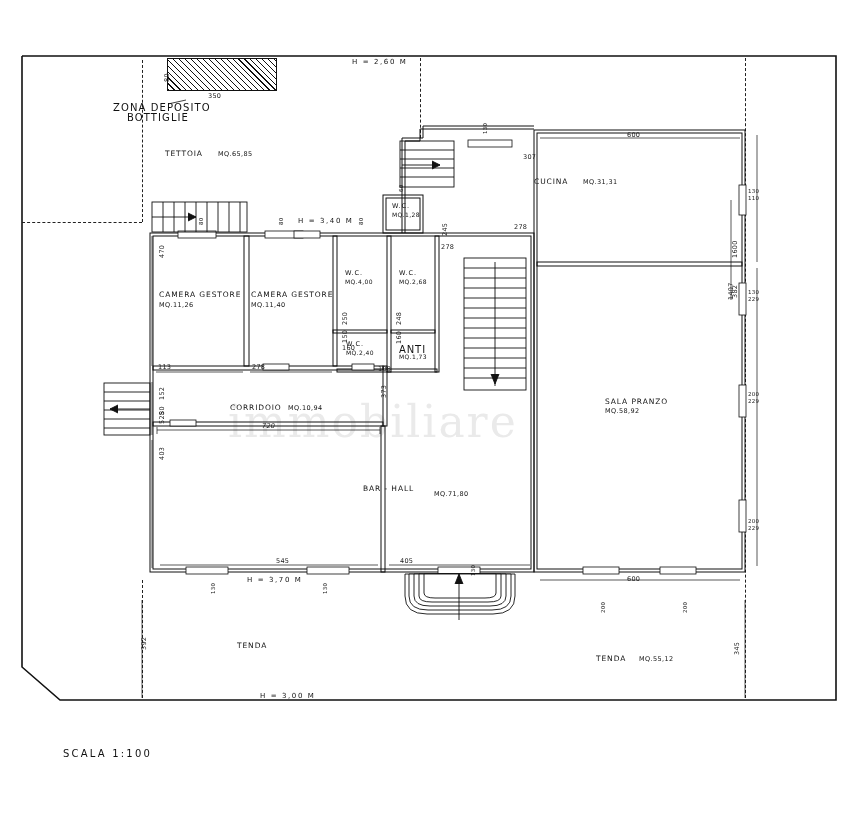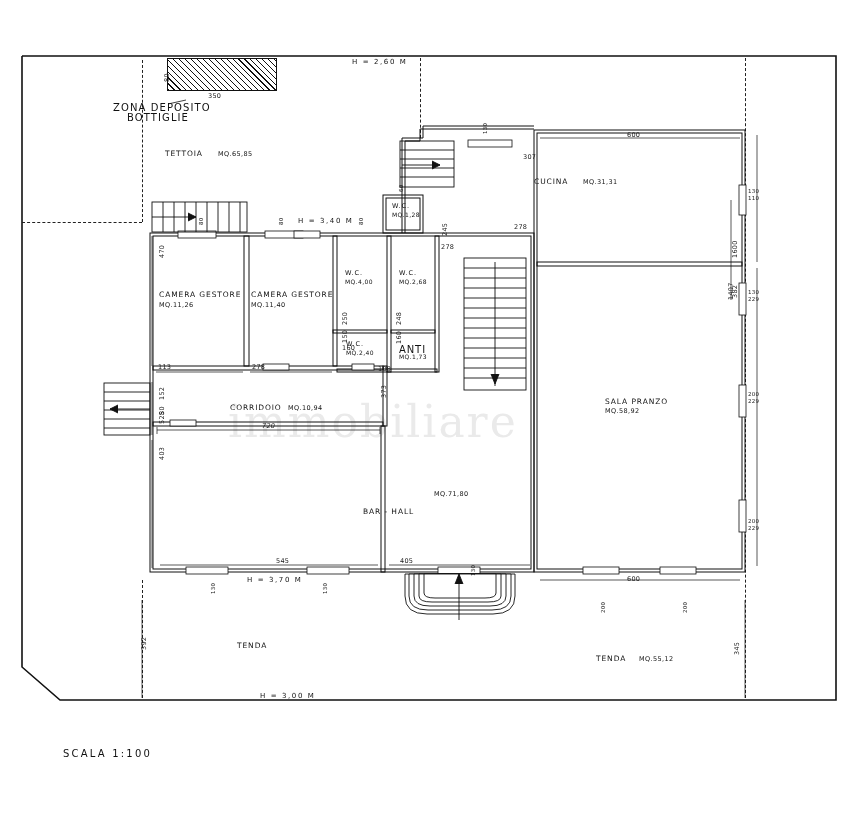--- a/index.html
+++ b/index.html
@@ -291,21 +291,21 @@
 
   <div class="txt room-label" style="left:346px; top:340px; font-size:6.5px;">W.C.</div>
   <div class="txt room-area" style="left:346px; top:349px; font-size:6px;">MQ.2,40</div>
 
   <div class="txt room-label" style="left:399px; top:344px; font-size:10px;">ANTI</div>
   <div class="txt room-area" style="left:399px; top:353px; font-size:6px;">MQ.1,73</div>
 
   <div class="txt room-label" style="left:230px; top:403px;">CORRIDOIO</div>
   <div class="txt room-area" style="left:288px; top:404px;">MQ.10,94</div>
 
-  <div class="txt room-label" style="left:363px; top:507px;">BAR - HALL</div>
+  <div class="txt room-label" style="left:363px; top:484px;">BAR - HALL</div>
   <div class="txt room-area" style="left:434px; top:490px;">MQ.71,80</div>
 
   <div class="txt room-label" style="left:534px; top:177px;">CUCINA</div>
   <div class="txt room-area" style="left:583px; top:178px;">MQ.31,31</div>
 
   <div class="txt room-label" style="left:605px; top:397px;">SALA PRANZO</div>
   <div class="txt room-area" style="left:605px; top:407px;">MQ.58,92</div>
 
   <div class="txt room-label" style="left:237px; top:641px;">TENDA</div>
 

